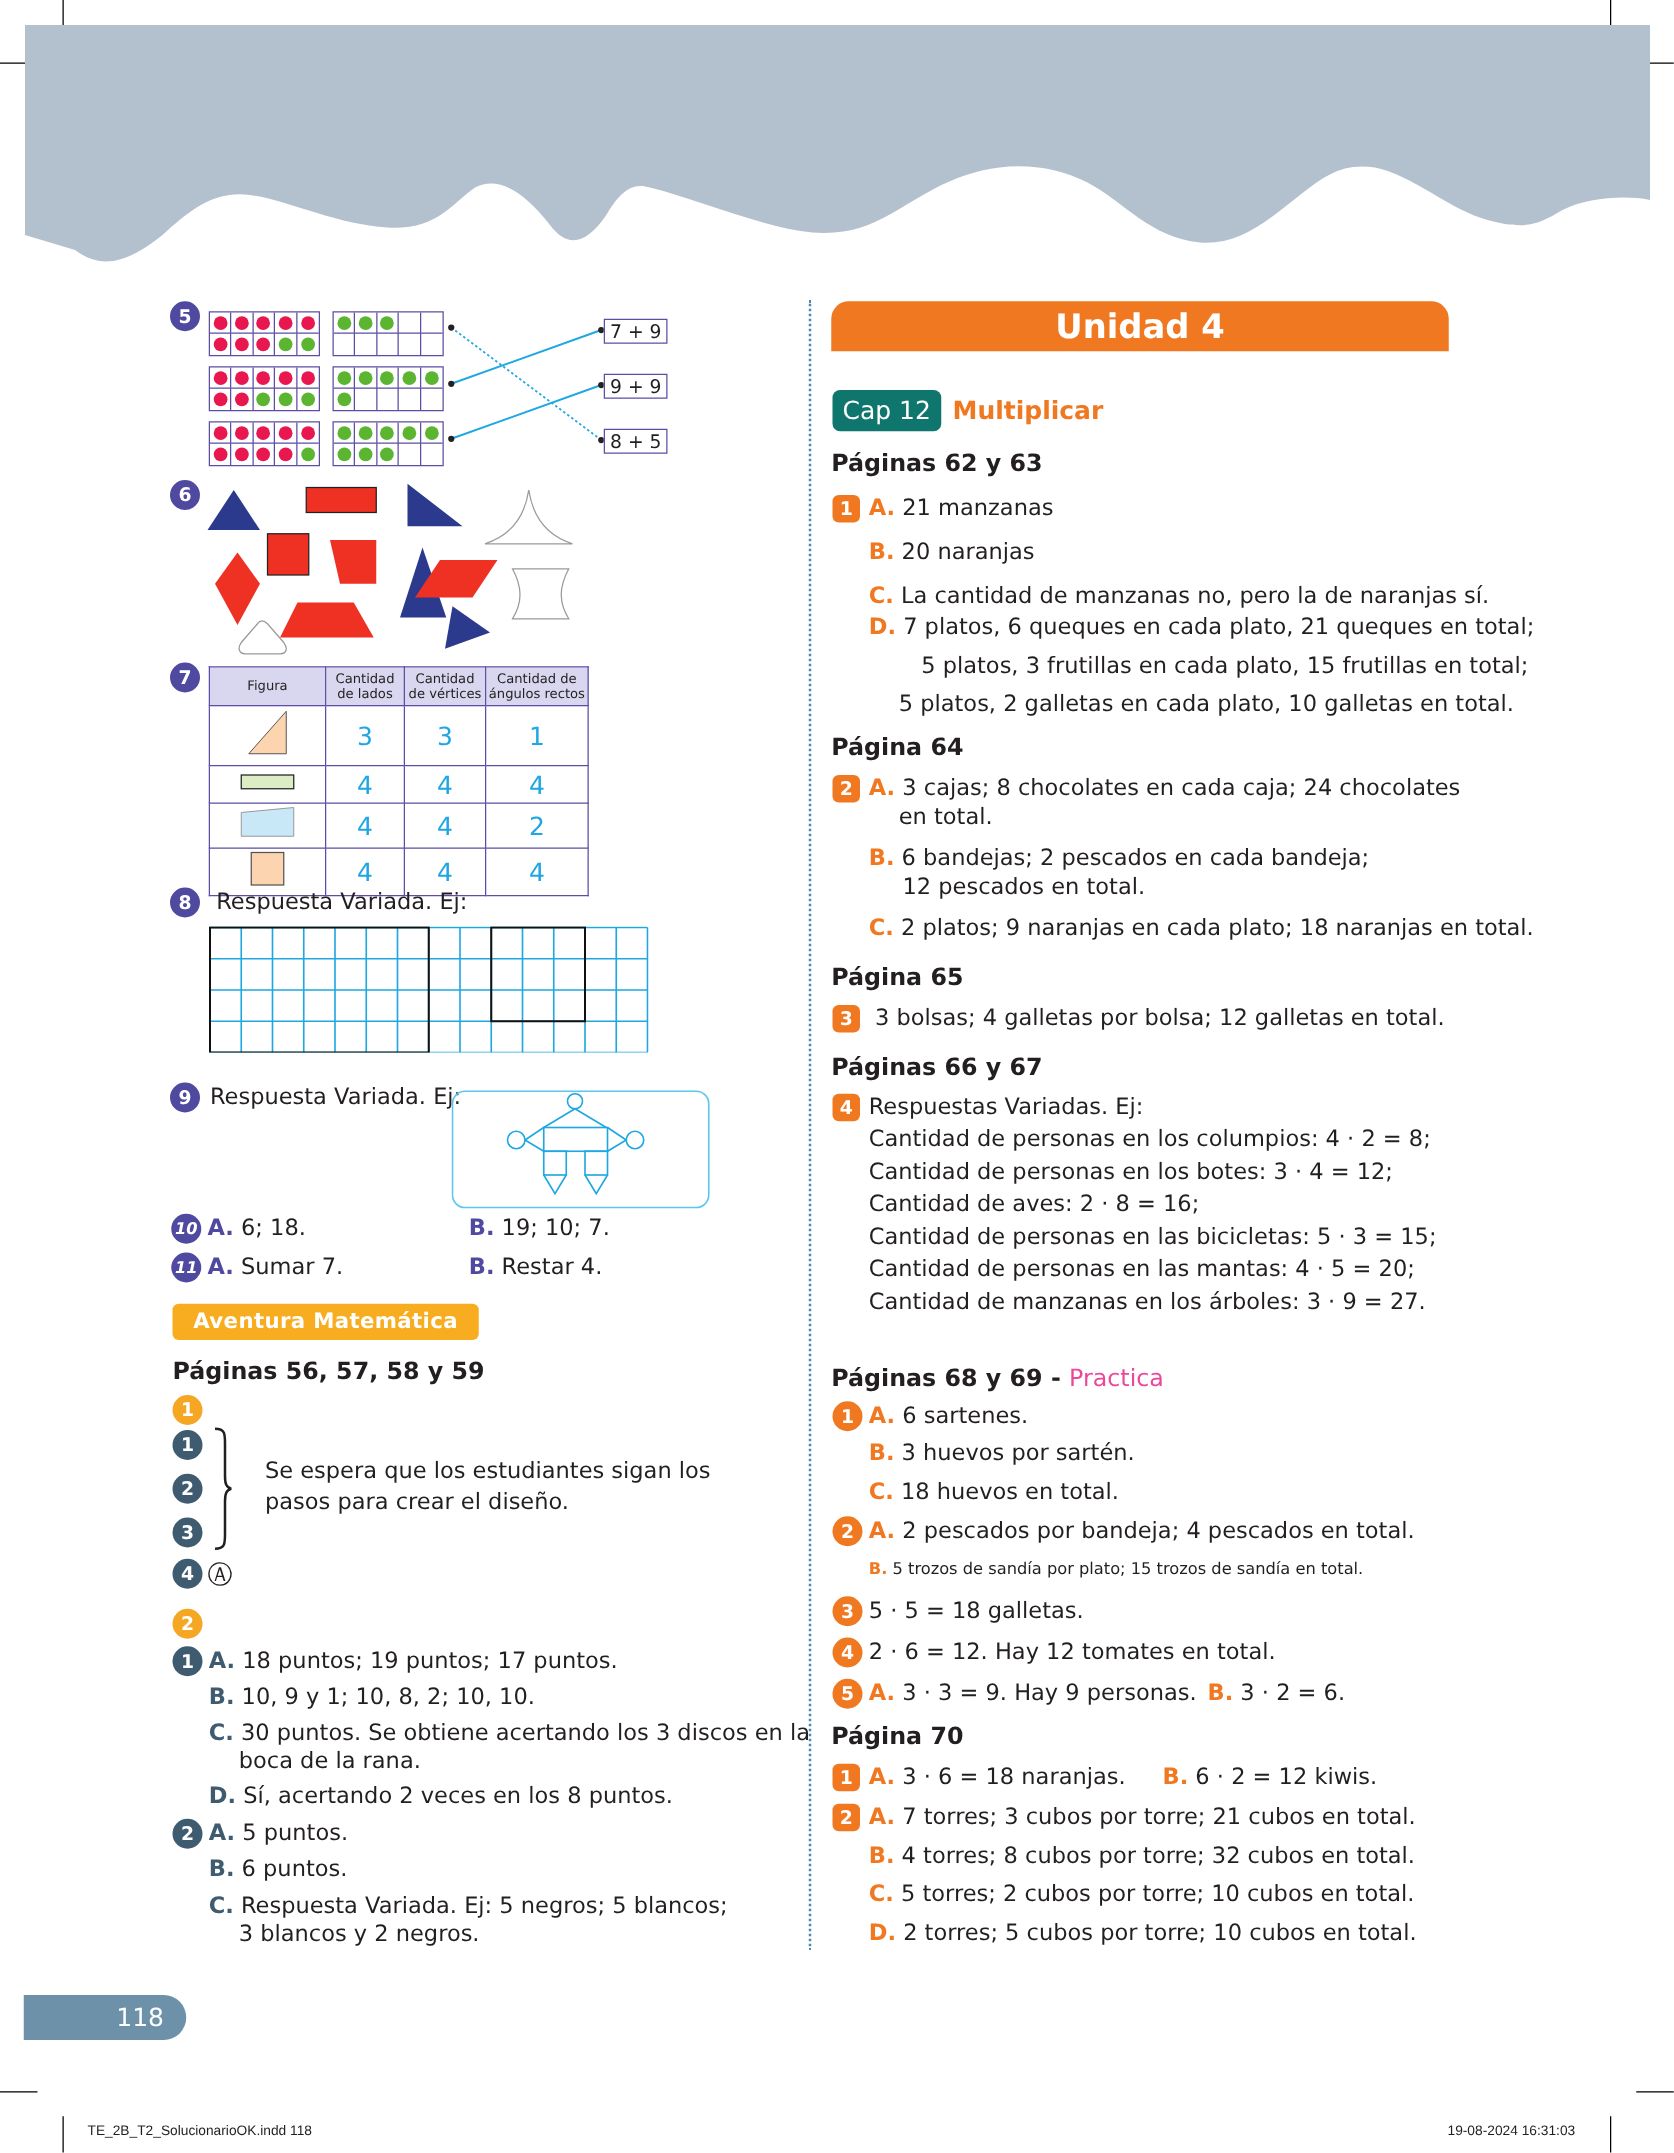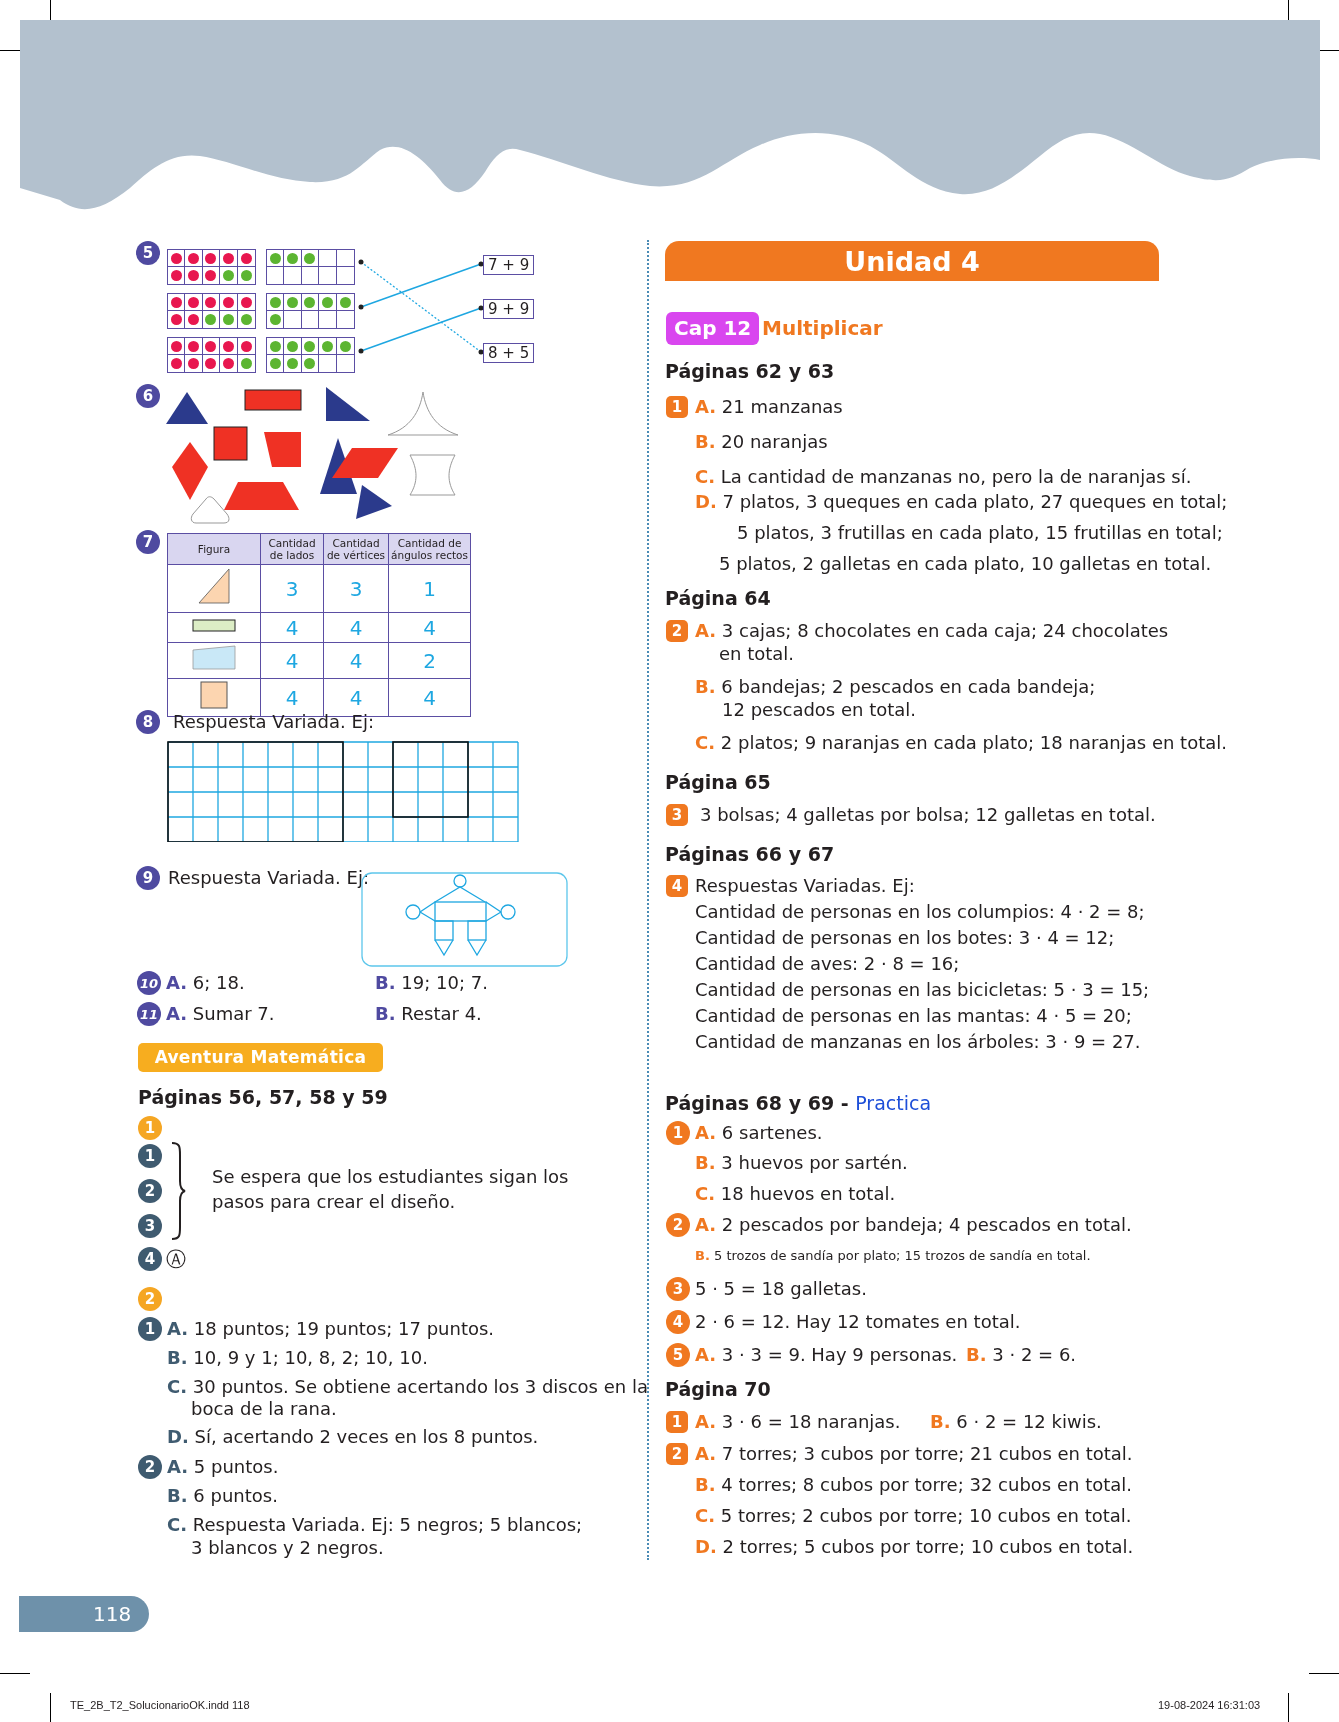--- a/index.html
+++ b/index.html
@@ -26,21 +26,21 @@
   .tf .c:nth-child(n+6) { border-bottom: none; }
   .dot { width: 11px; height: 11px; border-radius: 50%; }
   .dot.r { background: #e8174f; }
   .dot.g { background: #5cb531; }
   .sumbox { position: absolute; border: 1.5px solid #5b4ea3; font-size: 15px; padding: 0 4px; line-height: 18px; background: #fff; white-space: nowrap; }
   
   table.shapes { position: absolute; border-collapse: collapse; border: 1.5px solid #5b4ea3; }
   table.shapes th { background: #d9d6f0; font-weight: normal; font-size: 10.5px; line-height: 12px; color: #231f20; border: 1px solid #5b4ea3; padding: 2px 2px; text-align: center; }
   table.shapes td { border: 1px solid #5b4ea3; text-align: center; color: #1ea7e1; font-size: 20px; }
   .unit-bar { position: absolute; left: 665px; top: 241px; width: 494px; height: 40px; background: #f07820; border-radius: 14px 14px 0 0; color: #fff; font-size: 27px; font-weight: bold; text-align: center; line-height: 42px; }
-  .cap { position: absolute; left: 666px; top: 312px; height: 33px; padding: 0 8px; background: #d946ef; border-radius: 6px; color: #fff; font-weight: bold; font-size: 20px; line-height: 33px; }
+  .cap { position: absolute; left: 666px; top: 312px; height: 33px; padding: 0 8px; background: #0f766e; border-radius: 6px; color: #fff; font-weight: normal; font-size: 20px; line-height: 33px; }
   .divider { position: absolute; left: 647px; top: 240px; height: 1320px; border-left: 2px dotted #4a8bb5; }
   .aventura { position: absolute; left: 138px; top: 1043px; width: 245px; height: 29px; background: #f7ad1f; border-radius: 5px; color: #fff; font-weight: bold; font-size: 17px; line-height: 29px; text-align: center; letter-spacing: 0.3px; }
   .pagetab { position: absolute; left: 19px; top: 1596px; width: 130px; height: 36px; background: #6e91aa; border-radius: 0 18px 18px 0; color: #fff; font-size: 20px; line-height: 36px; padding-left: 74px; box-sizing: border-box; }
   .slug { position: absolute; font-family: "Liberation Sans", sans-serif; font-size: 11px; color: #231f20; white-space: nowrap; }
 </style>
 </head>
 <body>
 
 <div class="crop" style="left:50px;top:0;width:1px;height:27px"></div>
 <div class="crop" style="left:1288px;top:0;width:1px;height:27px"></div>
@@ -388,21 +388,21 @@
 
 <div class="unit-bar">Unidad 4</div>
 <div class="cap">Cap 12</div>
 <span class="abs" style="left:762px;top:316px;font-size:20px;font-weight:bold;color:#f07820">Multiplicar</span>
 
 <span class="heading abs" style="left:665px;top:360px">Páginas 62 y 63</span>
 <span class="sq abs" style="left:666px;top:396px">1</span>
 <span class="txt abs" style="left:695px;top:396px"><span class="lo">A.</span> <span>21 manzanas</span></span>
 <span class="txt abs" style="left:695px;top:431px"><span class="lo">B.</span> <span>20 naranjas</span></span>
 <span class="txt abs" style="left:695px;top:466px"><span class="lo">C.</span> <span>La cantidad de manzanas no, pero la de naranjas sí.</span></span>
-<span class="txt abs" style="left:695px;top:491px"><span class="lo">D.</span> <span>7 platos, 3 queques en cada plato, 27 queques en total;</span></span>
+<span class="txt abs" style="left:695px;top:491px"><span class="lo">D.</span> <span>7 platos, 6 queques en cada plato, 21 queques en total;</span></span>
 <span class="txt abs" style="left:737px;top:522px">5 platos, 3 frutillas en cada plato, 15 frutillas en total;</span>
 <span class="txt abs" style="left:719px;top:553px">5 platos, 2 galletas en cada plato, 10 galletas en total.</span>
 
 <span class="heading abs" style="left:665px;top:587px">Página 64</span>
 <span class="sq abs" style="left:666px;top:620px">2</span>
 <span class="txt abs" style="left:695px;top:620px"><span class="lo">A.</span> <span>3 cajas; 8 chocolates en cada caja; 24 chocolates</span></span>
 <span class="txt abs" style="left:719px;top:643px">en total.</span>
 <span class="txt abs" style="left:695px;top:676px"><span class="lo">B.</span> <span>6 bandejas; 2 pescados en cada bandeja;</span></span>
 <span class="txt abs" style="left:722px;top:699px">12 pescados en total.</span>
 <span class="txt abs" style="left:695px;top:732px"><span class="lo">C.</span> <span>2 platos; 9 naranjas en cada plato; 18 naranjas en total.</span></span>
@@ -416,21 +416,21 @@
 <span class="txt abs" style="left:695px;top:875px">Respuestas Variadas. Ej:</span>
 <div class="abs" style="left:695px;top:901px">
   <div class="txt" style="height:26px">Cantidad de personas en los columpios: 4 · 2 = 8;</div>
   <div class="txt" style="height:26px">Cantidad de personas en los botes: 3 · 4 = 12;</div>
   <div class="txt" style="height:26px">Cantidad de aves: 2 · 8 = 16;</div>
   <div class="txt" style="height:26px">Cantidad de personas en las bicicletas: 5 · 3 = 15;</div>
   <div class="txt" style="height:26px">Cantidad de personas en las mantas: 4 · 5 = 20;</div>
   <div class="txt" style="height:26px">Cantidad de manzanas en los árboles: 3 · 9 = 27.</div>
 </div>
 
-<span class="heading abs" style="left:665px;top:1092px"><span>Páginas 68 y 69 - </span><span style="color:#1d4ed8;font-weight:normal">Practica</span></span>
+<span class="heading abs" style="left:665px;top:1092px"><span>Páginas 68 y 69 - </span><span style="color:#ec4899;font-weight:normal">Practica</span></span>
 <span class="nb orangec abs" style="left:666px;top:1121px">1</span>
 <span class="txt abs" style="left:695px;top:1122px"><span class="lo">A.</span> <span>6 sartenes.</span></span>
 <span class="txt abs" style="left:695px;top:1152px"><span class="lo">B.</span> <span>3 huevos por sartén.</span></span>
 <span class="txt abs" style="left:695px;top:1183px"><span class="lo">C.</span> <span>18 huevos en total.</span></span>
 <span class="nb orangec abs" style="left:666px;top:1213px">2</span>
 <span class="txt abs" style="left:695px;top:1214px"><span class="lo">A.</span> <span>2 pescados por bandeja; 4 pescados en total.</span></span>
 <span class="txt abs" style="left:695px;top:1245px;font-size:13px"><span class="lo">B.</span> <span>5 trozos de sandía por plato; 15 trozos de sandía en total.</span></span>
 <span class="nb orangec abs" style="left:666px;top:1277px">3</span>
 <span class="txt abs" style="left:695px;top:1278px">5 · 5 = 18 galletas.</span>
 <span class="nb orangec abs" style="left:666px;top:1310px">4</span>

